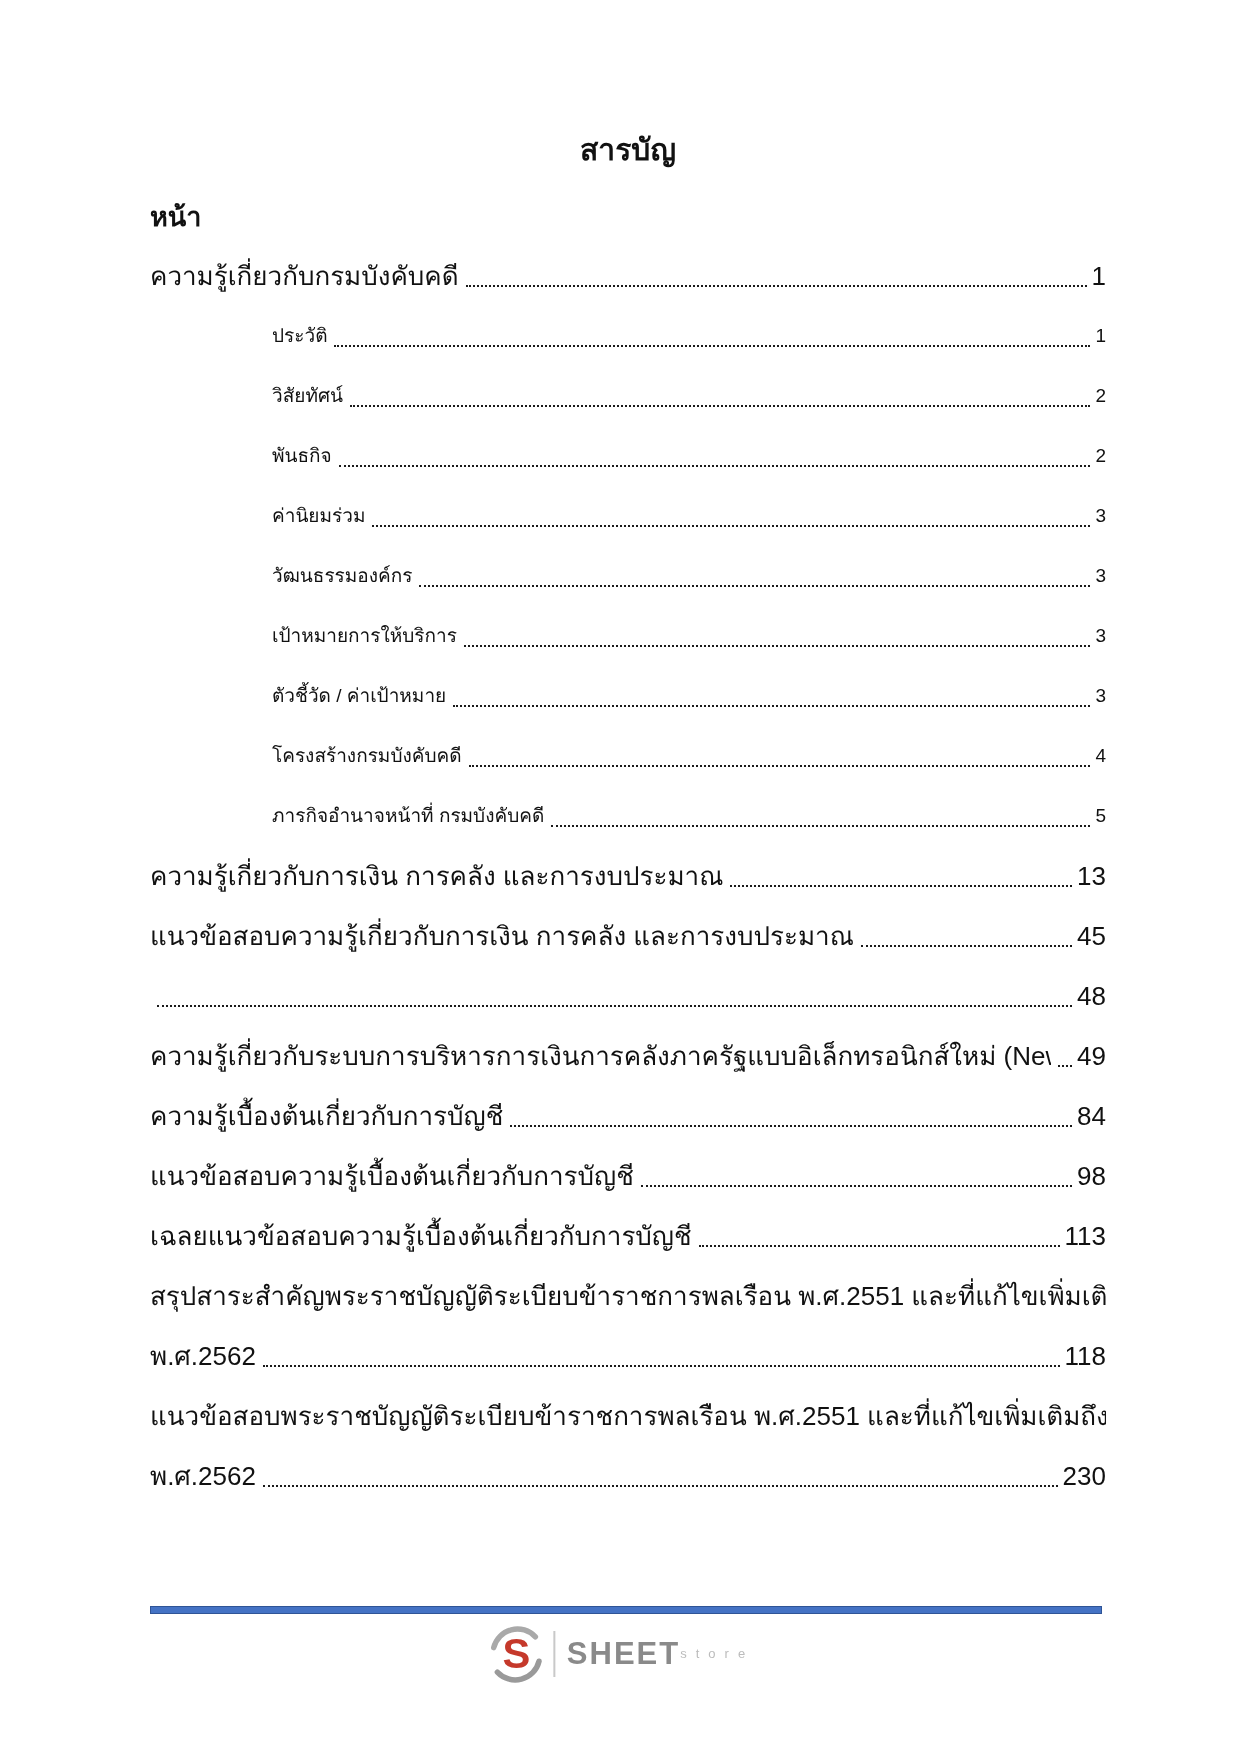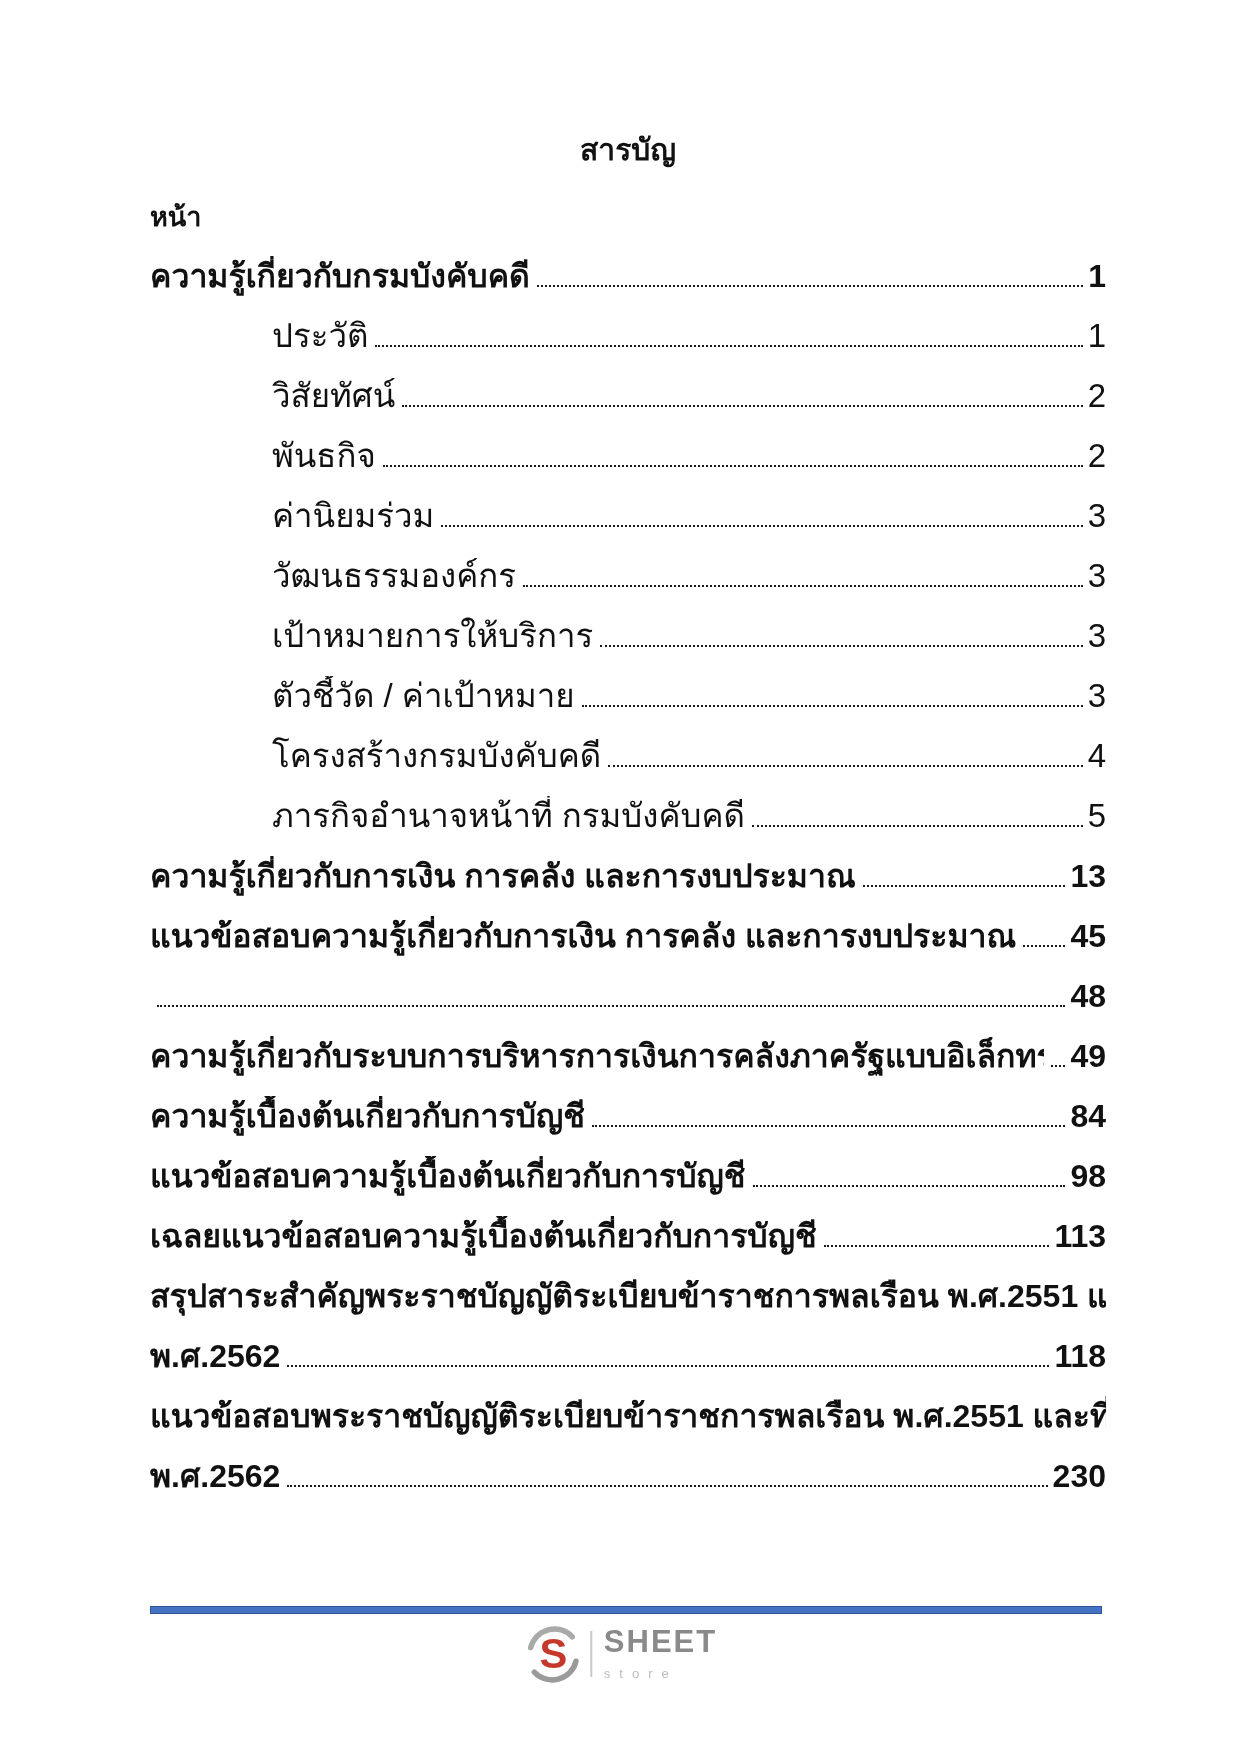--- a/index.html
+++ b/index.html
@@ -27,24 +27,24 @@
     text-align:left;
     font-size:27px;
     line-height:38px;
     font-weight:bold;
   }
   .toc{margin-top:0;}
   .toc-row{
     display:flex;
     align-items:flex-end;
     height:60px;
-    font-size:33px;
+    font-size:19px;
     line-height:40px;
   }
-  .toc-row.bold{font-weight:bold;font-size:32px;}
+  .toc-row.bold{font-weight:normal;font-size:26px;}
   .toc-row.indent{padding-left:122px;}
   .toc-label{
     white-space:nowrap;
     overflow:hidden;
     flex-shrink:1;
   }
   .toc-leader{
     flex:1 1 auto;
     min-width:14px;
     border-bottom:2.4px dotted #1a1a1a;
@@ -67,21 +67,21 @@
     transform:translateX(-50%);
     display:flex;
     align-items:center;
   }
   .brand-mark{display:block;}
   .brand-divider{
     width:2px;height:46px;
     background:#c9c9c9;
     margin:0 12px 0 8px;
   }
-  .brand-text{display:flex;flex-direction:column;justify-content:center;}
+  .brand-text{display:flex;flex-direction:row;justify-content:center;}
   .brand-name{
     font-size:31px;
     font-weight:bold;
     color:#8a8a8a;
     letter-spacing:2px;
     line-height:32px;
   }
   .brand-sub{
     font-size:13px;
     color:#bcbcbc;

